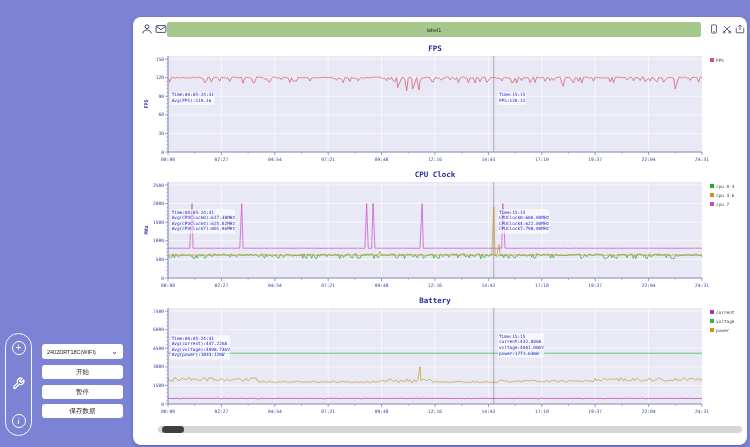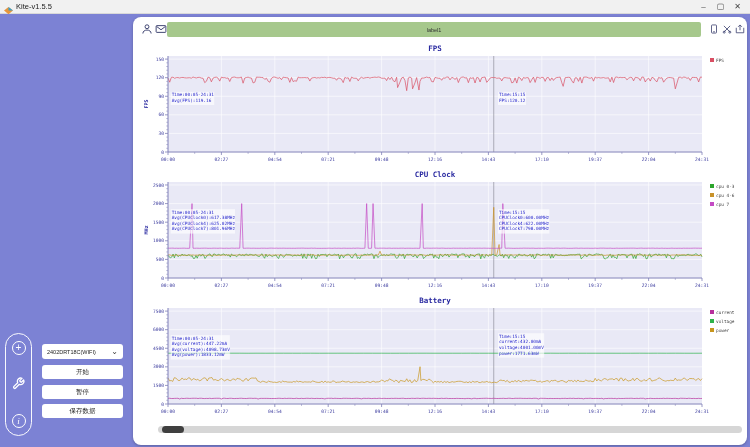--- a/index.html
+++ b/index.html
@@ -41,35 +41,20 @@
   .watermark{position:absolute;right:8px;bottom:2px;text-align:center;z-index:9;pointer-events:none;
      color:rgba(225,225,232,.8);text-shadow:0 0 2px rgba(110,110,125,.55);}
   .wm-big{font-size:25px;font-weight:bold;letter-spacing:2px;line-height:1;}
   .wm-url{font-size:9px;letter-spacing:1px;}
 </style>
 </head>
 <body>
 
 <div id="window">
 
-  <div class="titlebar">
-    <span class="app-ico">
-      <svg viewBox="0 0 10 10" width="9" height="9">
-        <polygon points="5,0 10,4 5,8 0,4" fill="#e8963c"></polygon>
-        <polygon points="5,0 10,4 5,4" fill="#3aa0c8"></polygon>
-        <path d="M5 8 L4 10" stroke="#666" stroke-width="0.7" fill="none"></path>
-      </svg>
-    </span>
-    <span class="ttl">Kite-v1.5.5</span>
-    <span class="wc">
-      <span class="wbtn">–</span>
-      <span class="wbtn">▢</span>
-      <span class="wbtn">✕</span>
-    </span>
-  </div>
 
   <div class="content">
 
     <div>
       <div class="tool-capsule">
         <div class="circ">
           <span>+</span>
         </div>
         <span>
           <svg viewBox="0 0 24 24" width="13" height="13" fill="none" stroke="#fff" stroke-width="2.4" stroke-linecap="round" stroke-linejoin="round">

